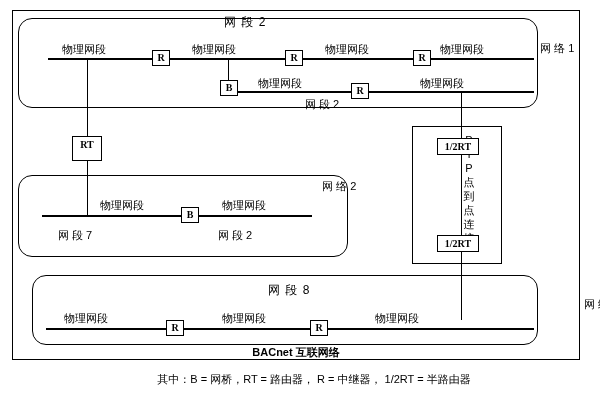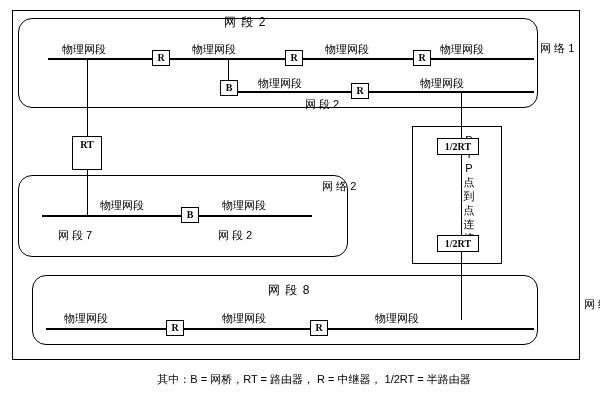--- a/index.html
+++ b/index.html
@@ -48,21 +48,21 @@
     box-sizing:border-box;
     text-align:center;
     font-size:10px;
     line-height:14px;
     font-family:"Liberation Serif","DejaVu Serif",serif;
     font-weight:bold;
     color:#000;
     z-index:5;
   }
   .node.sm{width:18px;height:16px;line-height:14px;}
-  .node.md{width:30px;height:34px;line-height:15px;}
+  .node.md{width:30px;height:25px;line-height:15px;}
   .node.lg{width:42px;height:17px;line-height:15px;font-size:10px;}
   
   .lbl{
     font-size:11px;color:#000;white-space:nowrap;
     font-family:"Liberation Sans","DejaVu Sans",sans-serif;
   }
   .lbl-seg{font-size:11px;}
   .lbl-big{font-size:12px;letter-spacing:1px;}
   .lbl-net{font-size:11px;line-height:13px;text-align:center;width:22px;}
   .bacnet{
@@ -167,15 +167,16 @@
 
   <div class="abs node sm" style="left:166px;top:320px;">R</div>
   <div class="abs node sm" style="left:310px;top:320px;">R</div>
 
   <div class="abs lbl lbl-net" style="left:540px;top:298px;margin-left:44px;">
     <span>网</span>
     <span>络</span>
     <span>3</span>
   </div>
 
+  <div class="abs bacnet">BACnet 互联网络</div>
   <div class="abs legend">其中：B = 网桥，RT = 路由器，  R = 中继器，  1/2RT = 半路由器</div>
 
 </div>
 
 </body></html>

